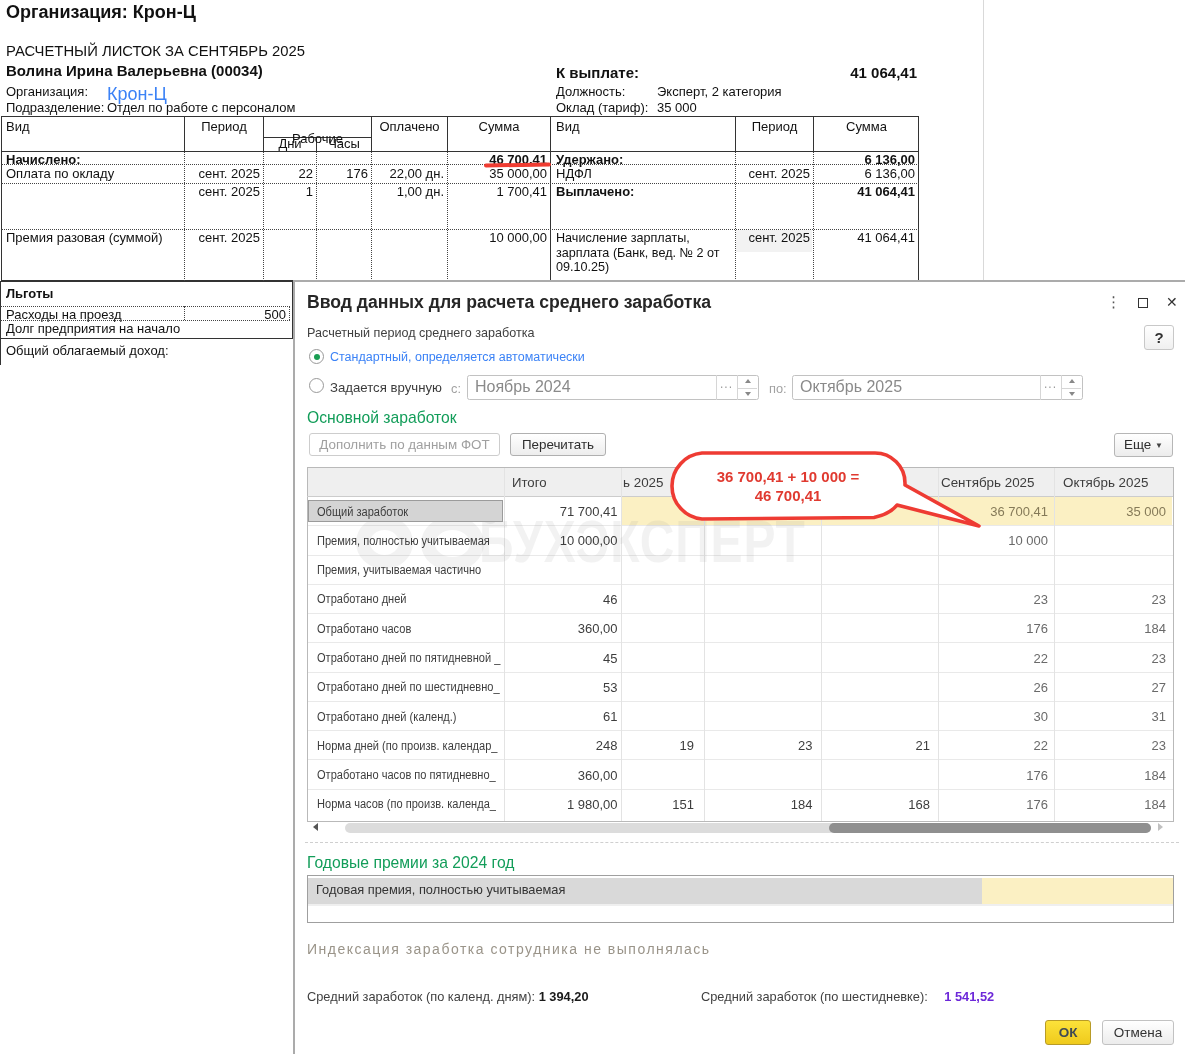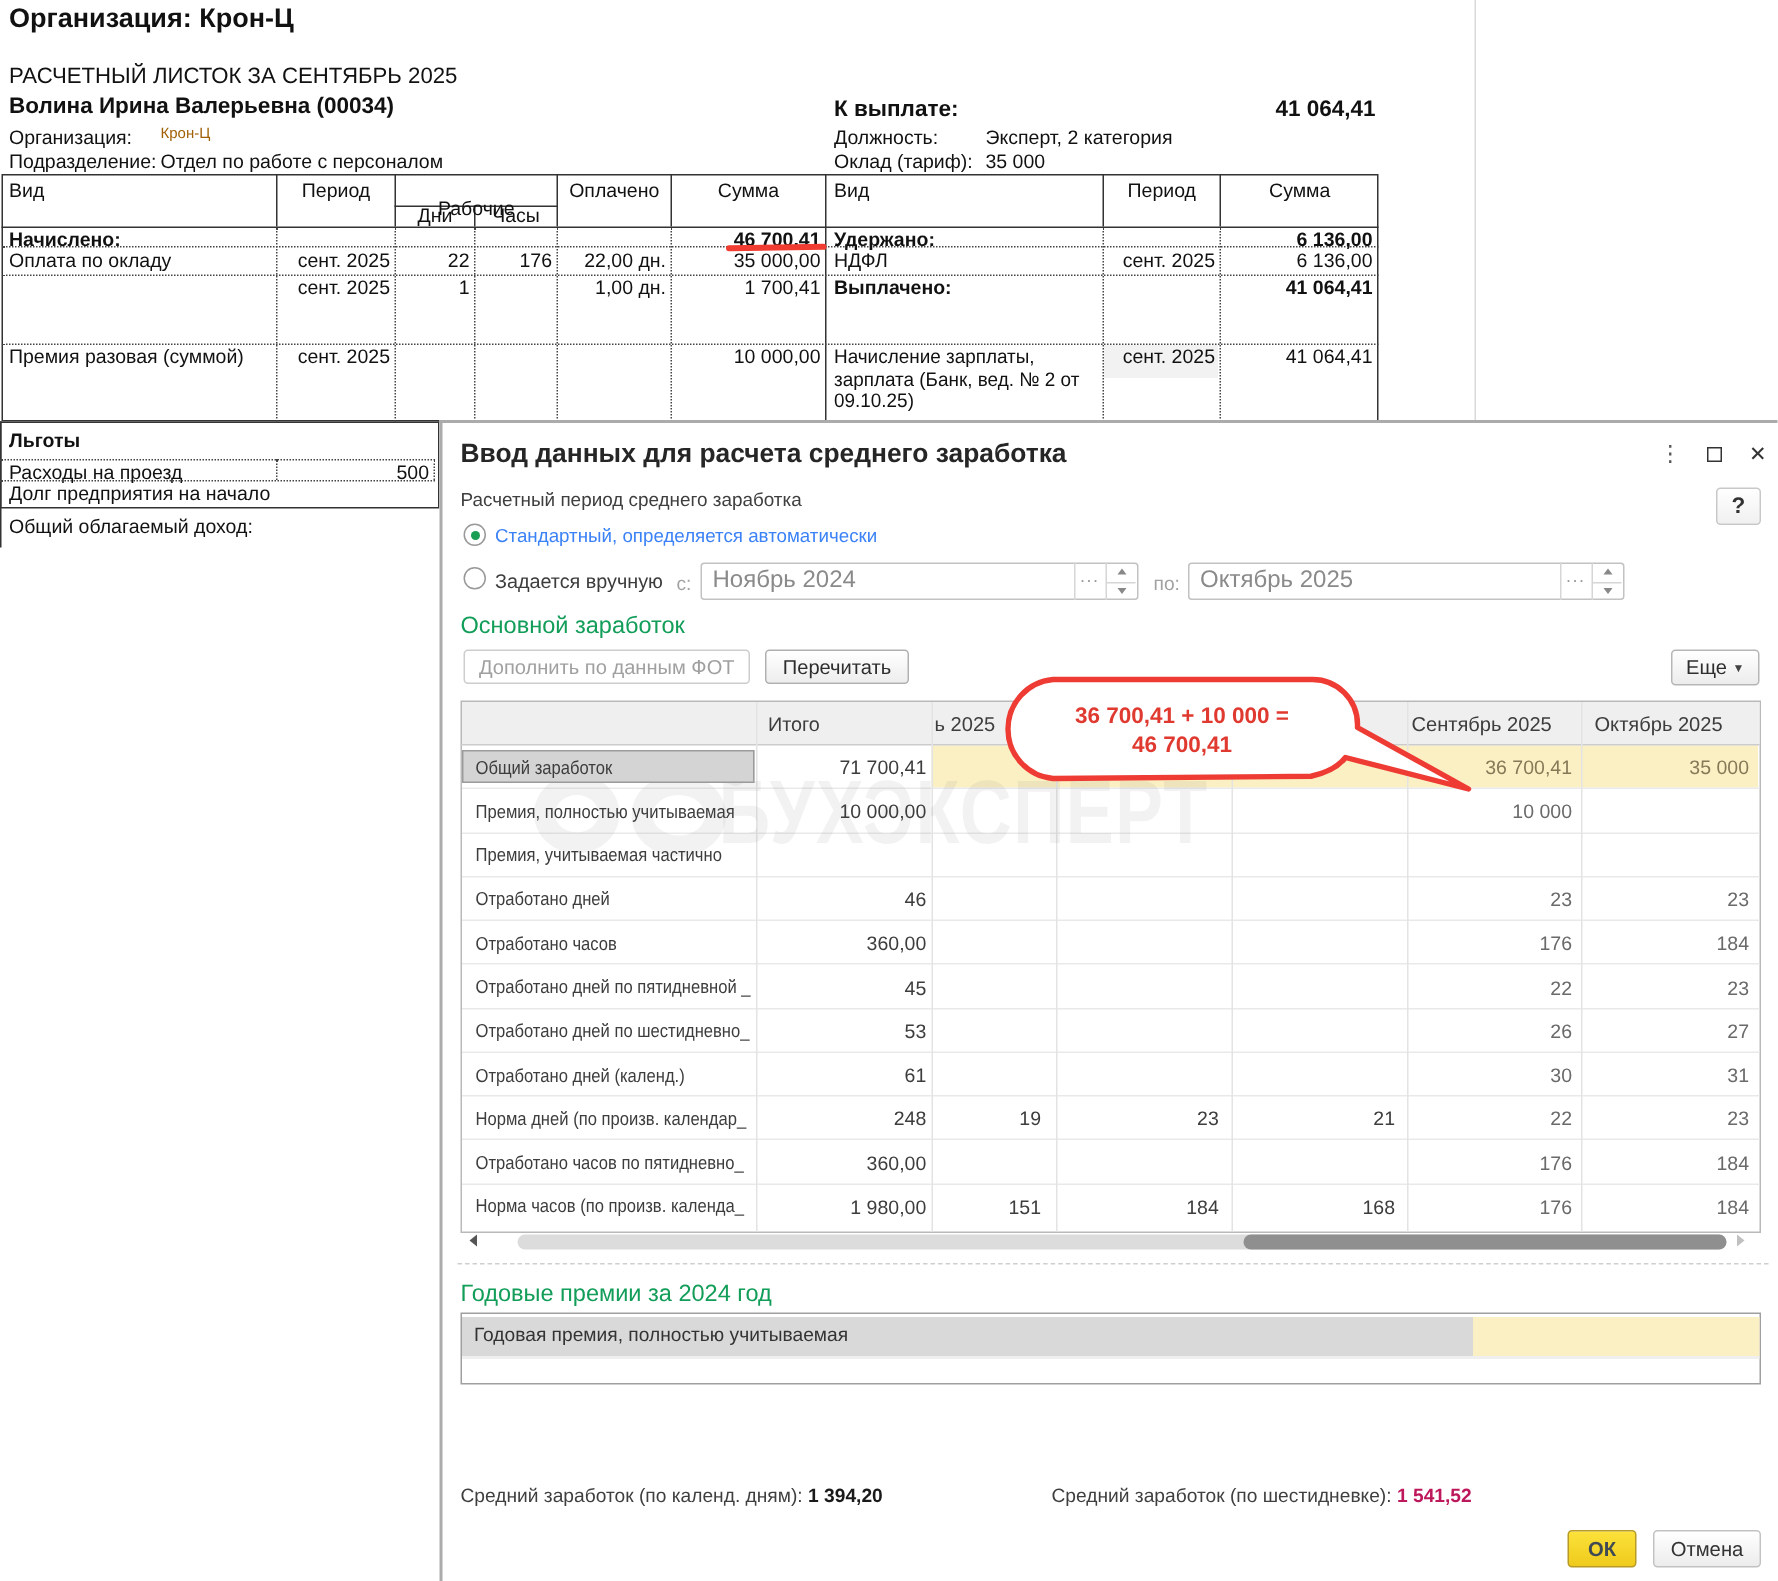--- a/index.html
+++ b/index.html
@@ -6,21 +6,21 @@
  font-family:"Liberation Sans",sans-serif;}
 .a{position:absolute;}
 </style></head>
 <body>
 <div class="a" style="left:0;top:0;width:1185px;height:1054px;" id="pg">
 
 <div class="a" style="left:6px;top:2px;font-size:18px;font-weight:bold;color:#111;">Организация: Крон-Ц</div>
 <div class="a" style="left:6px;top:43px;font-size:14.8px;color:#111;">РАСЧЕТНЫЙ ЛИСТОК ЗА СЕНТЯБРЬ 2025</div>
 <div class="a" style="left:6px;top:62px;font-size:15px;font-weight:bold;color:#111;">Волина Ирина Валерьевна (00034)</div>
 <div class="a" style="left:6px;top:84px;font-size:13px;color:#111;">Организация:</div>
-<div class="a" style="left:107px;top:84px;font-size:10px;color:#a16207;">Крон-Ц</div>
+<div class="a" style="left:107px;top:84px;font-size:18px;color:#3b82f6;">Крон-Ц</div>
 <div class="a" style="left:6px;top:100px;font-size:13px;color:#111;">Подразделение:</div>
 <div class="a" style="left:107px;top:100px;font-size:13px;color:#111;">Отдел по работе с персоналом</div>
 <div class="a" style="left:556px;top:64px;font-size:15px;font-weight:bold;color:#111;">К выплате:</div>
 <div class="a" style="left:760px;top:64px;width:157px;font-size:15px;font-weight:bold;color:#111;text-align:right;">41 064,41</div>
 <div class="a" style="left:556px;top:84px;font-size:13px;color:#111;">Должность:</div>
 <div class="a" style="left:657px;top:84px;font-size:13px;color:#111;">Эксперт, 2 категория</div>
 <div class="a" style="left:556px;top:100px;font-size:13px;color:#111;">Оклад (тариф):</div>
 <div class="a" style="left:657px;top:100px;font-size:13px;color:#111;">35 000</div>
 <div class="a" style="left:1px;top:116px;width:918px;height:165px;border:1px solid #333;"></div>
 <div class="a" style="left:184px;top:116px;width:1px;height:35px;background:#333;"></div>
@@ -206,22 +206,23 @@
 <div class="a" style="left:829px;top:823px;width:322px;height:10px;border-radius:5px;background:#8f8f8f;"></div>
 <div class="a" style="left:313px;top:822.5px;width:0;height:0;border-top:4.5px solid transparent;border-bottom:4.5px solid transparent;border-right:5px solid #555;"></div>
 <div class="a" style="left:1158px;top:822.5px;width:0;height:0;border-top:4.5px solid transparent;border-bottom:4.5px solid transparent;border-left:5px solid #c0c0c0;"></div>
 <div class="a" style="left:305px;top:842px;width:874px;height:0;border-top:1px dashed #cfcfcf;"></div>
 <div class="a" style="left:307px;top:854px;font-size:15.7px;color:#129d59;">Годовые премии за 2024 год</div>
 <div class="a" style="left:307px;top:875px;width:867px;height:48px;border:1px solid #9f9f9f;background:#fff;"></div>
 <div class="a" style="left:308px;top:877.5px;width:674px;height:26px;background:#d9d9d9;"></div>
 <div class="a" style="left:982px;top:877.5px;width:191px;height:26px;background:#fbf0c3;"></div>
 <div class="a" style="left:308px;top:904px;width:865px;height:1.5px;background:#efefef;"></div>
 <div class="a" style="left:316px;top:882px;font-size:12.8px;color:#333;">Годовая премия, полностью учитываемая</div>
+<div class="a" style="left:307px;top:941px;font-size:14px;letter-spacing:1.5px;color:#9a9489;">Индексация заработка сотрудника не выполнялась</div>
 <div class="a" style="left:307px;top:989px;font-size:12.8px;color:#3f3f3f;">Средний заработок (по календ. дням): <b style="color:#1a1a1a;">1 394,20</b></div>
-<div class="a" style="left:701px;top:989px;font-size:12.8px;color:#3f3f3f;">Средний заработок (по шестидневке): <b style="color:#be185d;">1 541,52</b></div>
+<div class="a" style="left:701px;top:989px;font-size:12.8px;color:#3f3f3f;">Средний заработок (по шестидневке): <b style="color:#6d28d9;margin-left:13px;">1 541,52</b></div>
 <div class="a" style="left:1045px;top:1020px;width:46px;height:25px;border:1px solid #b89b27;border-radius:3px;background:linear-gradient(#fce23a,#efca1c);text-align:center;line-height:23px;font-size:13.5px;font-weight:bold;color:#3f4a54;">ОК</div>
 <div class="a" style="left:1102px;top:1020px;width:72px;height:25px;border:1px solid #c2c2c2;border-radius:3px;background:linear-gradient(#fff,#ececec);text-align:center;line-height:23px;font-size:13.5px;color:#333;">Отмена</div>
 <svg class="a" style="left:650px;top:440px;" width="345" height="100" viewBox="0 0 345 100">
 <path d="M 52 13 L 225 13 A 30 30 0 0 1 255 43 L 255 45
  L 329 86 L 247 65 Q 240 74 224 77.5 L 52 79 A 33 33 0 0 1 22 46 A 33 33 0 0 1 52 13 Z" fill="#ffffff" stroke="#ee3b33" stroke-width="3.6" stroke-linejoin="round"></path>
 <text x="138" y="42" text-anchor="middle" font-family="Liberation Sans,sans-serif" font-size="15px" font-weight="bold" fill="#e03a30">36 700,41 + 10 000 =</text>
 <text x="138" y="61" text-anchor="middle" font-family="Liberation Sans,sans-serif" font-size="15px" font-weight="bold" fill="#e03a30">46 700,41</text>
 </svg>
 </div>
 </body></html>

